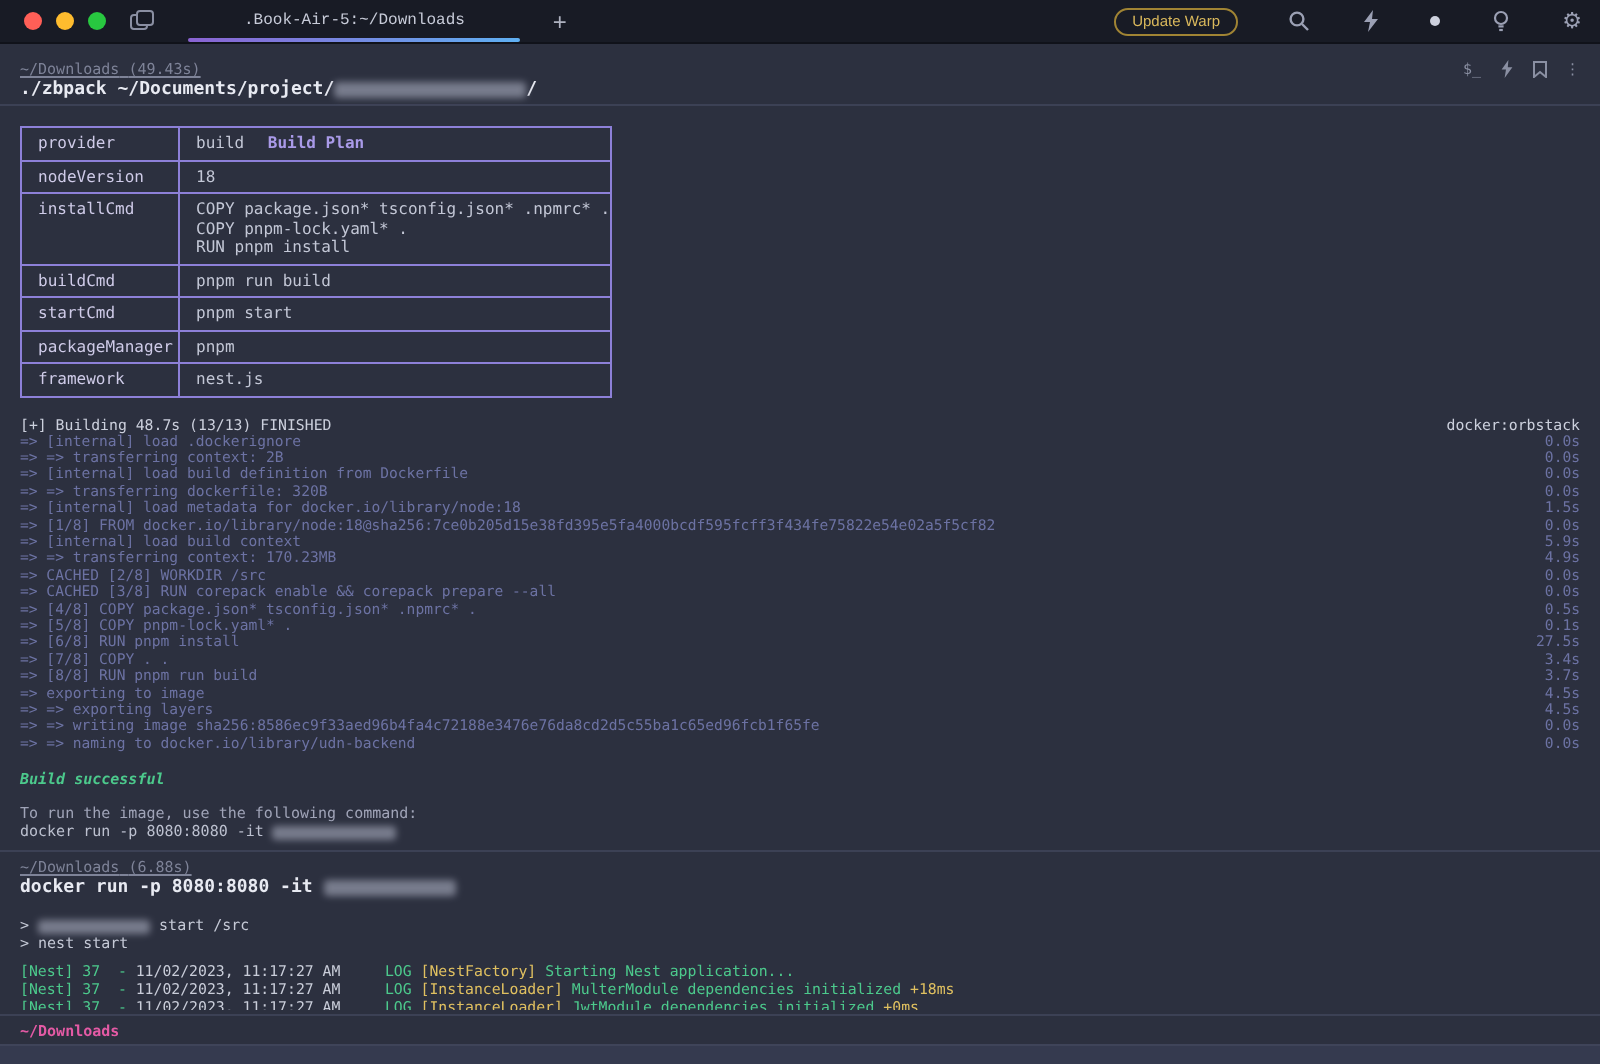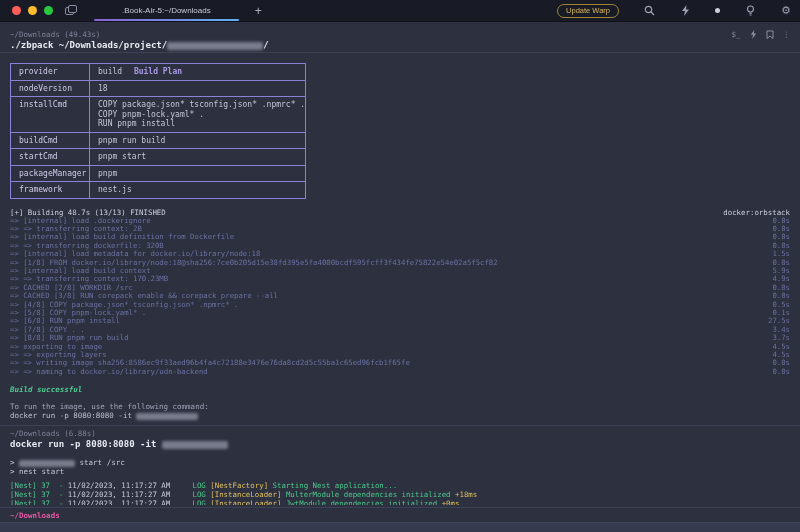--- a/index.html
+++ b/index.html
@@ -10,37 +10,37 @@
   
   .topbar { flex:0 0 22px; height:22px; background:#181b25; display:flex; align-items:center;
             padding:0 8px; gap:6px; border-bottom:1px solid #10121a; }
   .lights { display:flex; gap:7px; margin:0 6px 0 4px; }
   .light { width:9px; height:9px; border-radius:50%; }
   .light.red { background:#ff5f57; } .light.yellow { background:#febc2e; } .light.green { background:#28c840; }
   .winicon { width:13px; height:11px; position:relative; margin-right:8px; }
   .winicon .r1,.winicon .r2 { position:absolute; border:1px solid #8a8fa2; border-radius:2px; width:9px; height:8px; }
   .winicon .r1 { left:0; top:2px; } .winicon .r2 { left:3px; top:0; background:#181b25; }
   .tab { position:relative; height:22px; display:flex; align-items:center; padding:0 30px; cursor:default; }
-  .tab-title { font-family:Liberation Sans, sans-serif; font-size:8px; color:#c7cbd8; white-space:nowrap; }
+  .tab-title { font-family:Liberation Mono, monospace; font-size:8px; color:#c7cbd8; white-space:nowrap; }
   .tab-underline { position:absolute; left:2px; right:2px; bottom:1px; height:2px; border-radius:1px;
                    background:linear-gradient(90deg,#8a63d2,#5fb0f2); }
   .newtab { color:#aeb2c0; font-size:12px; font-family:"Liberation Sans", sans-serif; padding:0 8px; }
   .topbar-right { margin-left:auto; display:flex; align-items:center; gap:24px; }
   .update-pill { font-family:"Liberation Sans", sans-serif; font-size:7.5px; color:var(--update-gold,#d9b85c);
                  border:1px solid #a08434; border-radius:8px; padding:1.5px 8px; white-space:nowrap; }
   .tbicon { width:12px; height:12px; display:flex; align-items:center; justify-content:center; color:#9ba0b4; }
   .tbicon svg { display:block; }
   .noti-dot { width:5px; height:5px; border-radius:50%; background:#cdd1de; }
   .gear-glyph { font-family:"DejaVu Sans", sans-serif; font-size:11px; line-height:11px; color:#9ba0b4; }
 
   
   .term { flex:1; display:flex; flex-direction:column; padding:5px 10px 0 10px; position:relative; }
   .sep { border-top:1px solid #3c4155; margin:2px -10px 0 -10px; }
   .blk-head { display:flex; align-items:center; margin-top:3px; height:9px; }
-  .blk-path { font-size:7.5px; color:#7e8398; }
+  .blk-path { font-size:7.5px; color:#7e8398;text-decoration:underline; }
   .blk-actions { margin-left:auto; display:flex; align-items:center; gap:9px; color:#8a8fa2; }
   .blk-actions .ic { font-size:7.5px; line-height:8px; }
   .blk-actions svg { display:block; }
   .kebab { font-family:"DejaVu Sans", sans-serif; font-size:9px; line-height:9px; }
   .cmd { font-size:9px; line-height:10px; font-weight:bold; color:#e8eaf2; white-space:pre; margin-top:1px; }
   .redact { display:inline-block; vertical-align:middle; height:7px; border-radius:2px;
             background:#8b8fa0; filter:blur(1.8px); opacity:.8; }
   .redact.cmd-size { height:8px; }
 
   
@@ -136,21 +136,21 @@
             </svg>
           </span>
         <span class="ic">
             <svg width="8" height="9" viewBox="0 0 8 9">
               <path d="M1 1 H7 V8.5 L4 6 L1 8.5 Z" fill="none" stroke="#8a8fa2" stroke-width="1"></path>
             </svg>
           </span>
         <span class="ic kebab">⋮</span>
       </span>
     </div>
-    <div class="cmd"><span>./zbpack ~/Downloads/project/</span><span class="redact cmd-size" style="width:96px"></span><span>/</span></div>
+    <div class="cmd"><span>./zbpack ~/Documents/project/</span><span class="redact cmd-size" style="width:96px"></span><span>/</span></div>
     <div class="sep"></div>
 
     <div class="plan">
       <div class="plan-title"><span>Build Plan</span></div>
       <div>
           <div class="plan-row">
             <div class="plan-key">provider</div>
             <div class="plan-val"><div>build</div></div>
           </div>
           <div class="plan-row">

